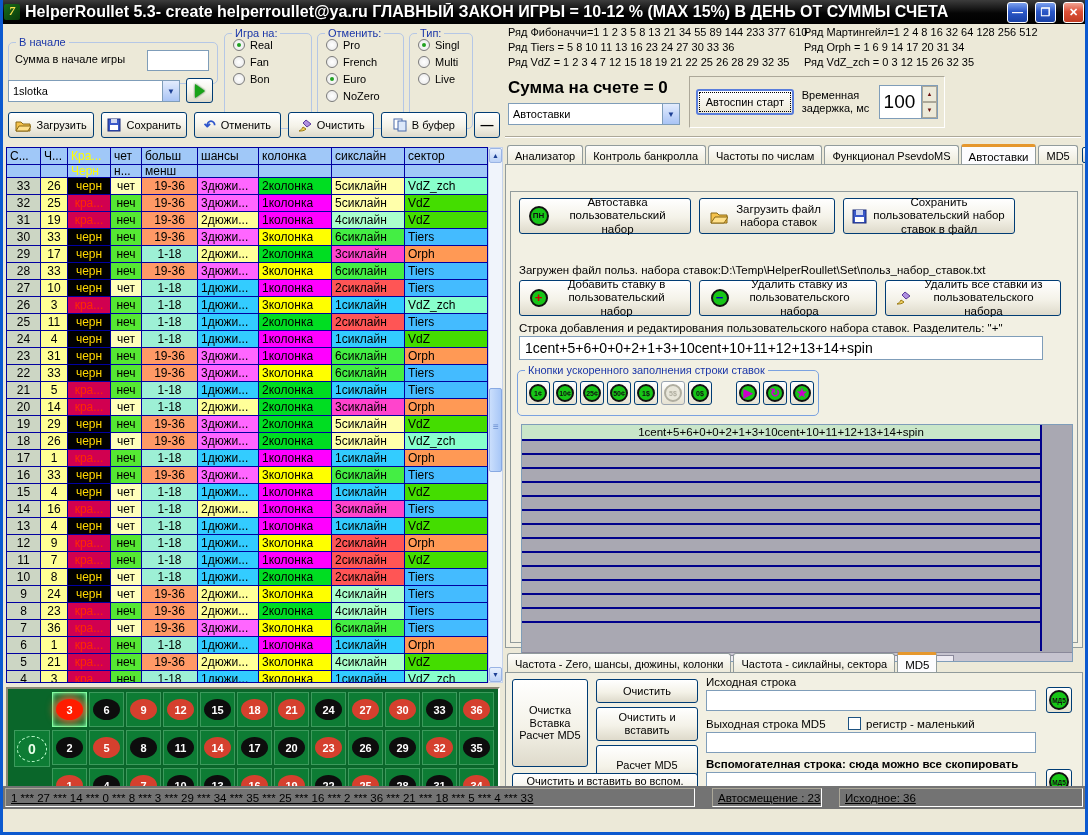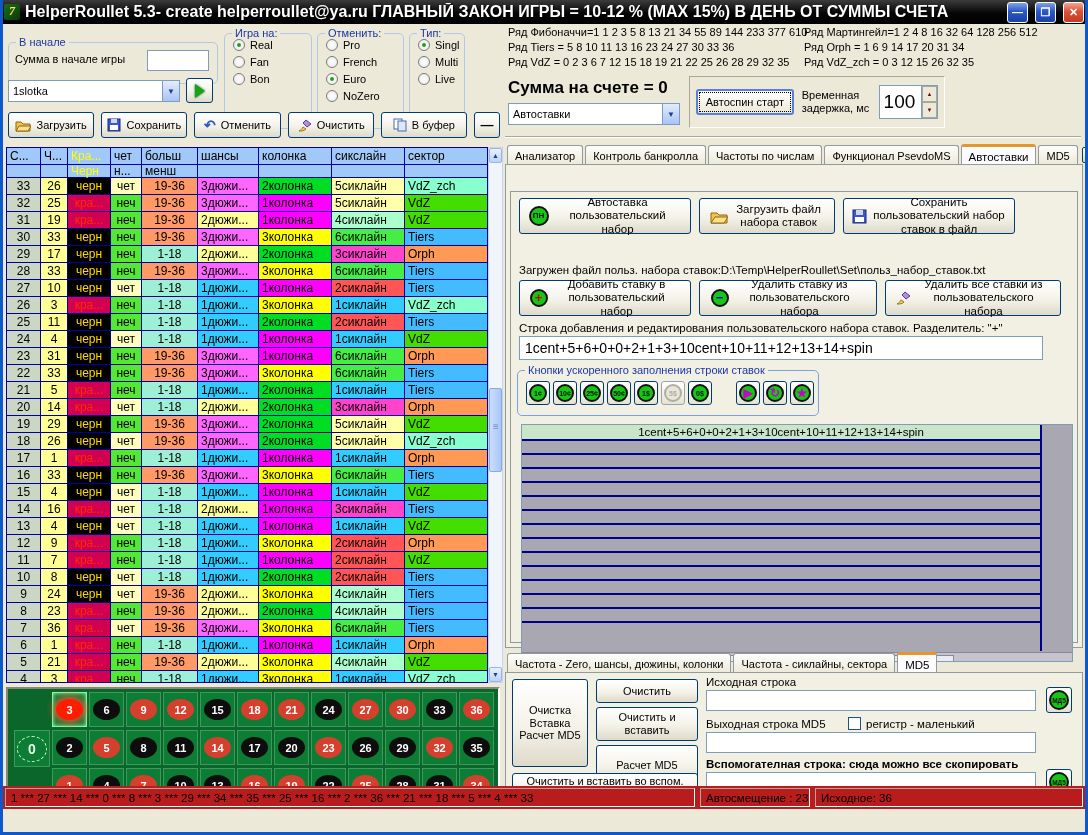--- a/index.html
+++ b/index.html
@@ -28,21 +28,21 @@
   
   #left{position:absolute;left:1px;top:24px;width:499px;height:786px;}
   #gb-start{left:4px;top:9px;width:210px;height:42px;margin-top:9px;}
   #gb-start .lbl{position:absolute;left:6px;top:10px;}
   #gb-start input{position:absolute;right:8px;top:7px;width:62px;height:21px;}
   #slot-combo{left:4px;top:56px;width:172px;height:22px;}
   #play-btn{position:absolute;left:182px;top:54px;width:27px;height:25px;}
   #play-btn .tri{width:0;height:0;border-left:10px solid #17a317;border-top:7px solid transparent;border-bottom:7px solid transparent;filter:drop-shadow(0 0 1px #0a5a0a);}
   #gb-game{left:220px;top:9px;width:88px;height:96px;}
   #gb-wheel{left:313px;top:9px;width:87px;height:96px;}
-  #gb-type{left:405px;top:9px;width:56px;height:96px;}
+  #gb-type{left:405px;top:9px;width:64px;height:96px;}
   #toolbar{position:absolute;left:4px;top:88px;width:492px;height:27px;display:flex;gap:7px;}
   #toolbar .xpbtn{height:26px;flex:1;}
   #toolbar .xpbtn.small{flex:0 0 26px;font-weight:bold;font-size:13px;}
   
   #hist{position:absolute;left:2px;top:123px;width:482px;height:536px;overflow:hidden;background:#0000a0;border:1px solid #0000a0;}
   .hrow{display:grid;grid-template-columns:33px 26px 42px 30px 55px 60px 72px 72px 1fr;gap:1px;margin-bottom:1px;}
   .hcell{background:#a0c8f8;font-size:12px;display:flex;align-items:center;padding-left:3px;height:16px;}
   .hrow.h2 .hcell{height:12px;}
   .dcell{font-size:12px;display:flex;align-items:center;justify-content:center;height:16px;overflow:hidden;white-space:nowrap;}
   .dcell.lft{justify-content:flex-start;padding-left:3px;}
@@ -54,21 +54,21 @@
   #board{position:absolute;left:2px;top:663px;width:494px;height:119px;background:#0a662a;border:2px solid;border-color:#8a8775 #fff #fff #8a8775;}
   .bcell{position:absolute;width:35px;height:35px;background:#0d7c34;border:1px solid #3c9a5c;display:flex;align-items:center;justify-content:center;}
   .oval{width:27px;height:21px;border-radius:50%;color:#fff;font-weight:bold;font-size:11px;display:flex;align-items:center;justify-content:center;}
   .oval.red{background:#d5402e;}
   .oval.black{background:#0d0d0d;}
   .bcell.hot{border:1px solid #7dffa0;box-shadow:0 0 4px #9fffb5 inset;}
   .bcell.hot .oval{background:#ff1c00;box-shadow:0 0 9px 2px #ff5533;}
   #zero-cell{position:absolute;left:6px;top:41px;width:36px;height:37px;background:#0d7c34;border:1px solid #3c9a5c;display:flex;align-items:center;justify-content:center;}
   #zero-cell .z{width:30px;height:26px;border:1px dashed #bfffcf;border-radius:50%;color:#eaffea;font-weight:bold;font-size:14px;display:flex;align-items:center;justify-content:center;}
   
-  #statusbar{position:absolute;left:0;top:786px;width:1082px;height:23px;background:#b91c1c;display:flex;padding:2px;gap:5px;}
+  #statusbar{position:absolute;left:0;top:786px;width:1082px;height:23px;background:#737373;display:flex;padding:2px;gap:17px;text-decoration:underline;}
   .spanel{border:1px solid;border-color:#aca899 #fff #fff #aca899;display:flex;align-items:center;padding:0 5px;white-space:nowrap;overflow:hidden;font-size:11.5px;}
   
   #right{position:absolute;left:500px;top:24px;width:582px;height:786px;}
   #series{position:absolute;left:5px;top:2px;width:574px;display:grid;grid-template-columns:296px 1fr;row-gap:3px;font-size:11px;white-space:nowrap;}
   #sum-label{position:absolute;left:5px;top:54px;font-size:17px;font-weight:bold;}
   #mode-combo{left:5px;top:79px;width:172px;height:22px;}
   #autospin-frame{position:absolute;left:186px;top:52px;width:256px;height:52px;border:1px solid;border-color:#aca899 #fff #fff #aca899;display:flex;align-items:center;gap:8px;padding:0 6px;}
   #autospin-btn{width:102px;height:26px;border:2px solid #5a7edc;border-radius:3px;background:linear-gradient(#fff,#ece9d8);outline:1px dotted #000;outline-offset:-4px;display:flex;align-items:center;justify-content:center;}
   #delay-label{width:72px;line-height:1.2;}
   #spinner{display:flex;border:1px solid #7f9db9;background:#fff;height:34px;width:62px;}
@@ -698,21 +698,21 @@
         </div>
       </div>
   </div>
 
   <div id="right">
     <div id="series">
       <span>Ряд Фибоначчи=1 1 2 3 5 8 13 21 34 55 89 144 233 377 610</span>
       <span>Ряд Мартингейл=1 2 4 8 16 32 64 128 256 512</span>
       <span>Ряд Tiers = 5 8 10 11 13 16 23 24 27 30 33 36</span>
       <span>Ряд Orph = 1 6 9 14 17 20 31 34</span>
-      <span>Ряд VdZ = 0 2 3 6 7 12 15 18 19 21 22 25 26 28 29 32 35</span>
+      <span>Ряд VdZ = 1 2 3 4 7 12 15 18 19 21 22 25 26 28 29 32 35</span>
       <span>Ряд VdZ_zch = 0 3 12 15 26 32 35</span>
     </div>
     <div id="sum-label">Сумма на счете = 0</div>
     <div class="combo" id="mode-combo">
       <span class="val">Автоставки</span>
       <span class="arr">▼</span>
     </div>
     <div id="autospin-frame">
       <div id="autospin-btn">Автоспин старт</div>
       <div id="delay-label">Временная задержка, мс</div>

